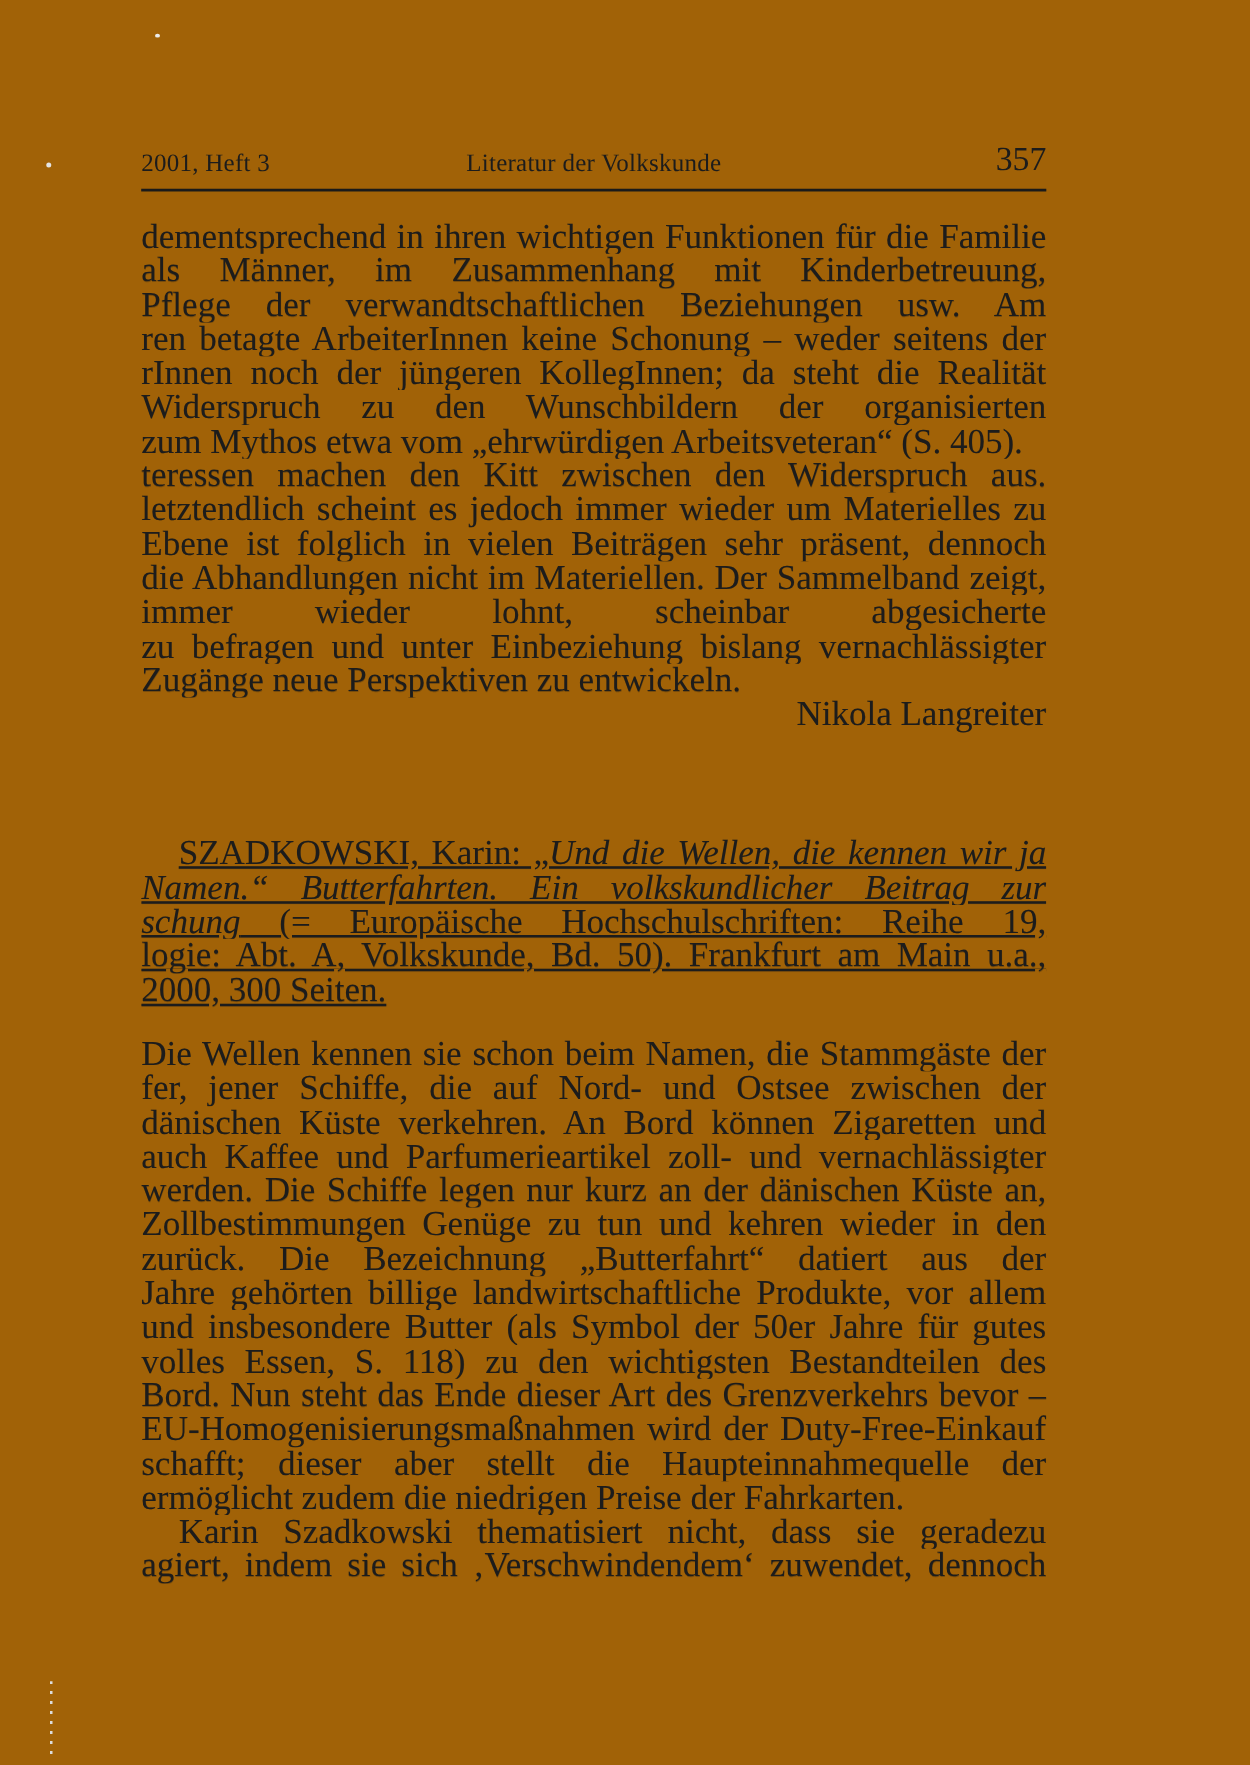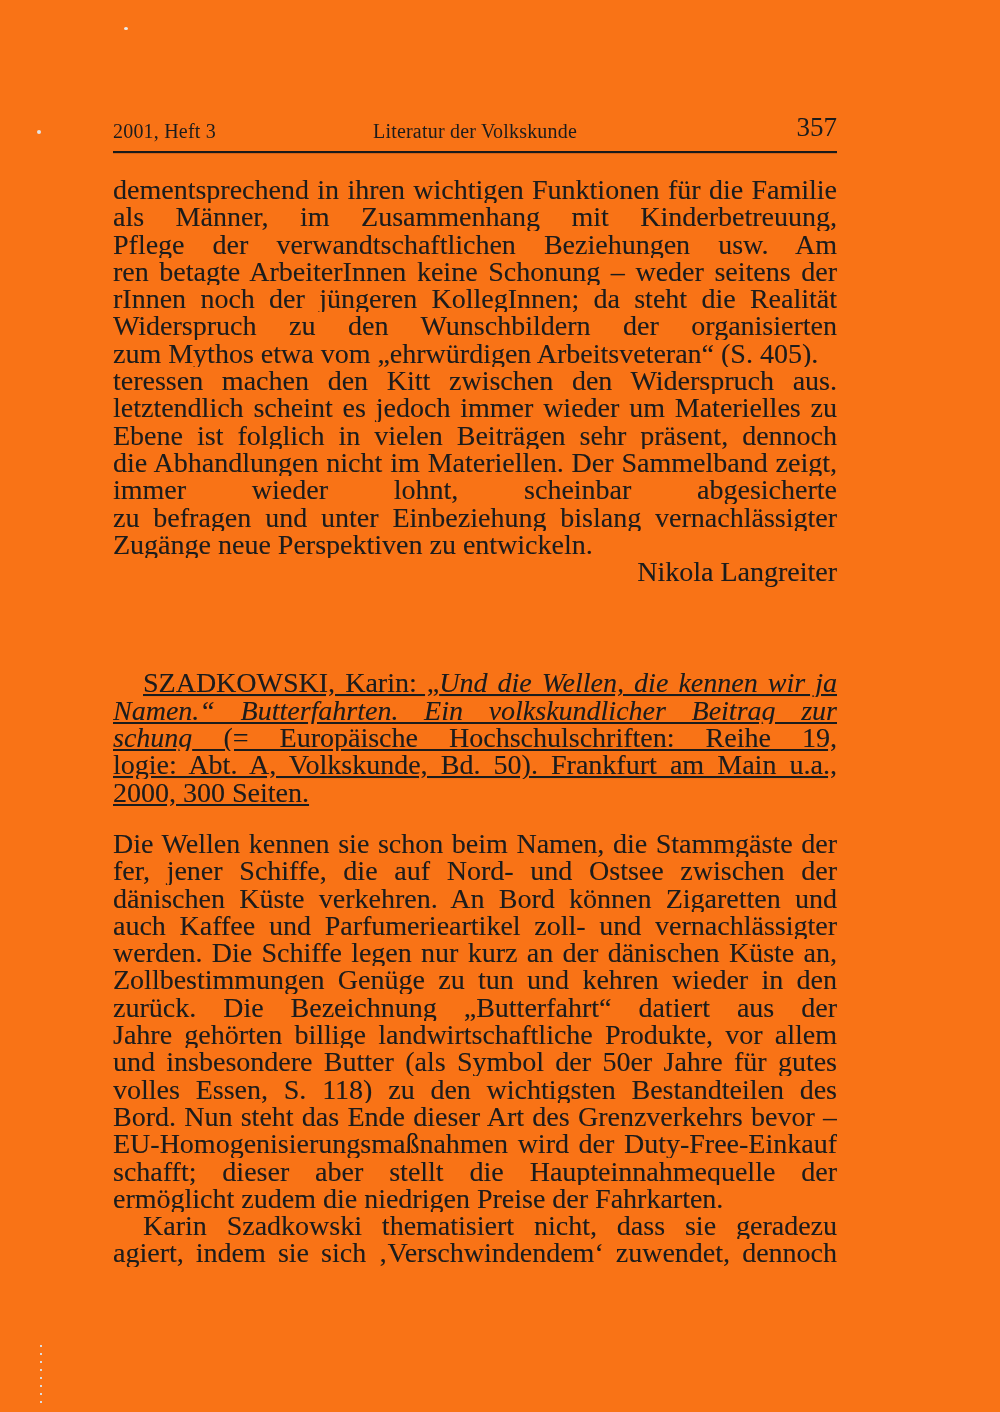--- a/index.html
+++ b/index.html
@@ -4,21 +4,21 @@
 <style>
   html, body {
     margin: 0;
     padding: 0;
     background: #fcfcfc;
   }
   .page {
     position: relative;
     width: 1000px;
     height: 1412px;
-    background: #f97316;
+    background: #a16207;
     font-family: "Liberation Serif", serif;
     color: #1c1c1c;
     overflow: hidden;
   }
   .running-header {
     position: absolute;
     left: 113px;
     top: 118px;
     width: 724px;
     height: 30px;

